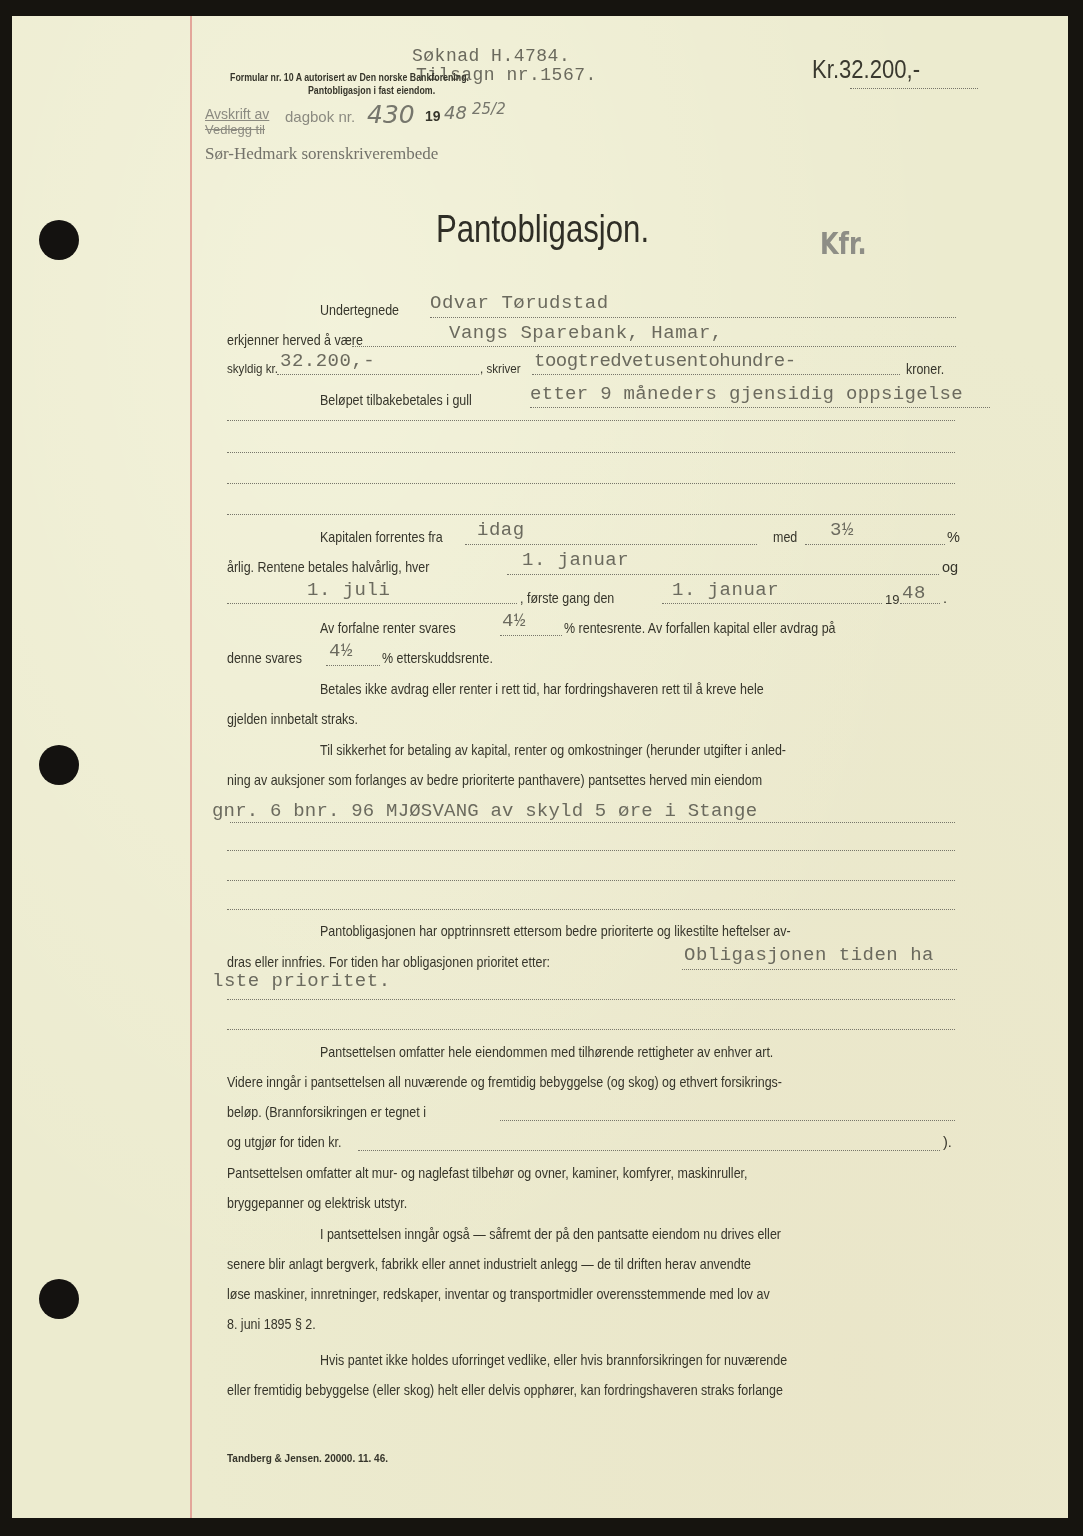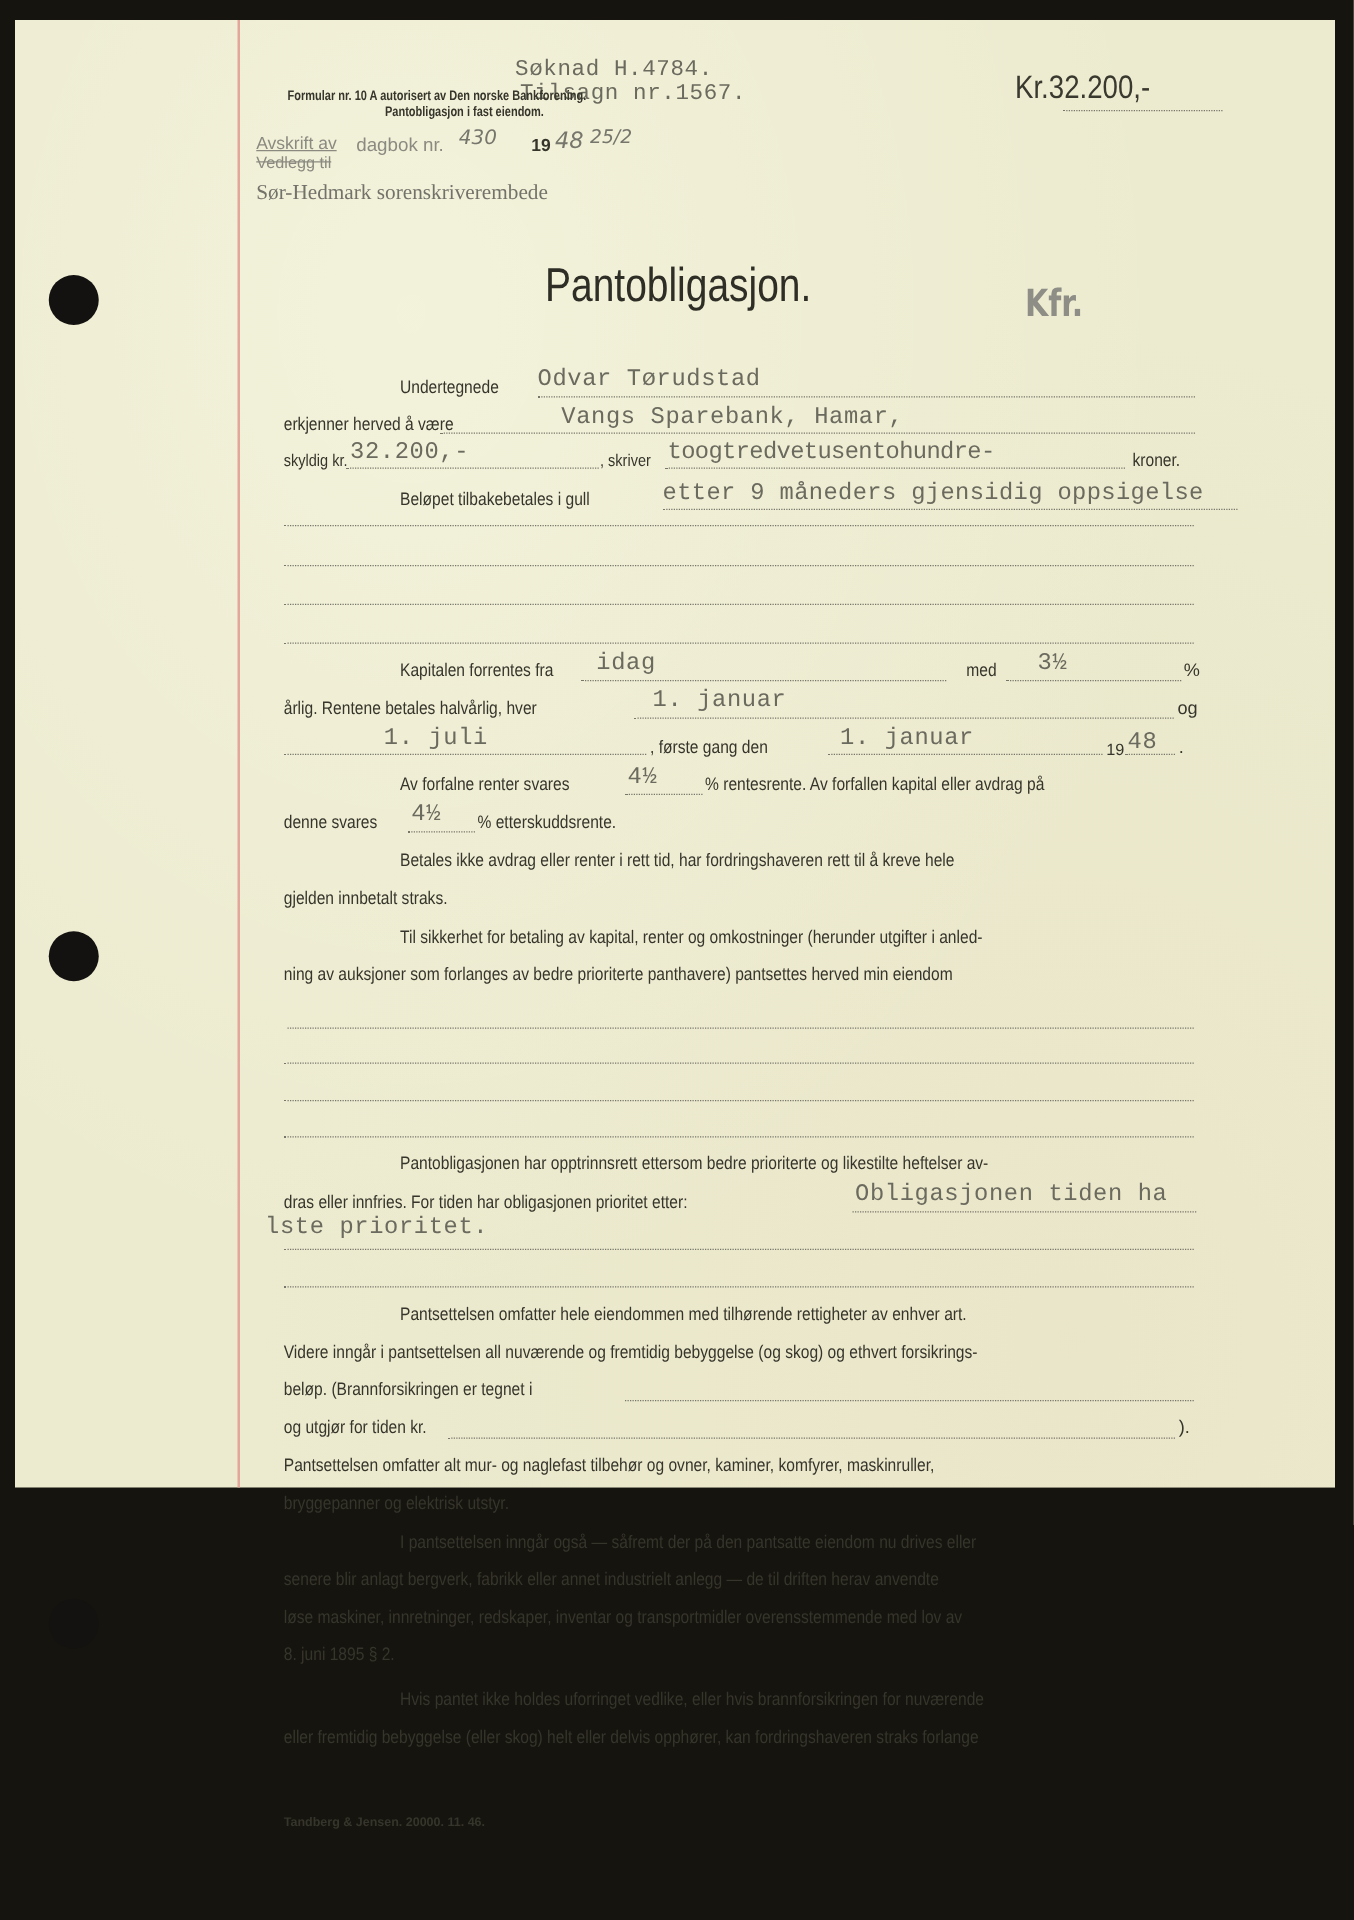--- a/index.html
+++ b/index.html
@@ -1,41 +1,41 @@
 <!DOCTYPE html>
 <html><head>
 <meta charset="utf-8">
 <style>
   html, body { margin: 0; padding: 0; }
   body {
     width: 1083px; height: 1536px; background: #16140f; position: relative; overflow: hidden;
   }
   .page {
-    position: absolute; left: 12px; top: 16px; width: 1056px; height: 1174px;
+    position: absolute; left: 12px; top: 16px; width: 1056px; height: 1502px;
     background: #ecebcf;
     background-image: radial-gradient(ellipse at 30% 20%, rgba(255,255,240,0.35), rgba(0,0,0,0) 60%),
                       radial-gradient(ellipse at 80% 90%, rgba(230,220,190,0.35), rgba(0,0,0,0) 55%);
   }
   .margin-line {
     position: absolute; left: 178px; top: 0; width: 2px; height: 100%; background: #e3a69a;
   }
   .hole {
     position: absolute; width: 40px; height: 40px; border-radius: 50%; background: #141210;
   }
   .t { position: absolute; white-space: nowrap; }
   .print {
     font-family: "Liberation Sans", sans-serif; color: #36352b;
     font-size: 14.5px; transform-origin: left top; letter-spacing: 0;
   }
   .narrow { transform: scaleX(0.86); }
   .tw {
     font-family: "Liberation Mono", monospace; color: #6b6a5e; font-size: 19px; letter-spacing: 0.5px;
   }
   .hand {
-    font-family: "DejaVu Sans", sans-serif; color: #76766c; font-style: italic; font-size: 16px;
+    font-family: "DejaVu Sans", sans-serif; color: #76766c; font-style: italic; font-size: 25px;
   }
   .dots {
     position: absolute; height: 0; border-bottom: 1.5px dotted #77766a;
   }
   .title {
     font-family: "Liberation Sans Narrow", "Liberation Sans", sans-serif;
     font-size: 38px; color: #2f2e26; transform: scaleX(0.82); transform-origin: left top;
   }
   .kfr { font-family: "DejaVu Sans", sans-serif; font-weight: bold; font-size: 30px; color: #8e8e86; transform: scaleX(0.8); transform-origin: left top;}
   .strike { text-decoration: line-through; }
@@ -126,20 +126,21 @@
   <div class="t print narrow" style="left:215px; top:634px;">denne svares</div>
   <div class="t tw" style="left:317px; top:624px;">4½</div>
   <div class="dots" style="left:314px; top:649px; width:54px;"></div>
   <div class="t print narrow" style="left:370px; top:634px;">% etterskuddsrente.</div>
 
   <div class="t print narrow" style="left:308px; top:665px;">Betales  ikke  avdrag  eller  renter  i  rett  tid,  har fordringshaveren rett til å kreve hele</div>
   <div class="t print narrow" style="left:215px; top:695px;">gjelden innbetalt straks.</div>
 
   <div class="t print narrow" style="left:308px; top:726px;">Til sikkerhet for betaling av kapital, renter og omkostninger (herunder utgifter i anled-</div>
   <div class="t print narrow" style="left:215px; top:756px;">ning  av  auksjoner  som  forlanges av bedre prioriterte panthavere) pantsettes herved min eiendom</div>
+  <div class="t tw" style="left:200px; top:784px; letter-spacing:0.2px;">gnr. 6 bnr. 96 MJØSVANG av skyld 5 øre i Stange</div>
   <div class="dots" style="left:218px; top:806px; width:725px;"></div>
   <div class="dots" style="left:215px; top:834px; width:728px;"></div>
   <div class="dots" style="left:215px; top:864px; width:728px;"></div>
   <div class="dots" style="left:215px; top:893px; width:728px;"></div>
 
   <div class="t print narrow" style="left:308px; top:907px;">Pantobligasjonen  har opptrinnsrett ettersom bedre prioriterte og likestilte heftelser av-</div>
   <div class="t print narrow" style="left:215px; top:938px;">dras eller innfries.  For tiden har obligasjonen prioritet etter:</div>
   <div class="t tw" style="left:672px; top:928px;">Obligasjonen tiden ha</div>
   <div class="dots" style="left:670px; top:953px; width:275px;"></div>
   <div class="t tw" style="left:200px; top:954px;">lste prioritet.</div>

